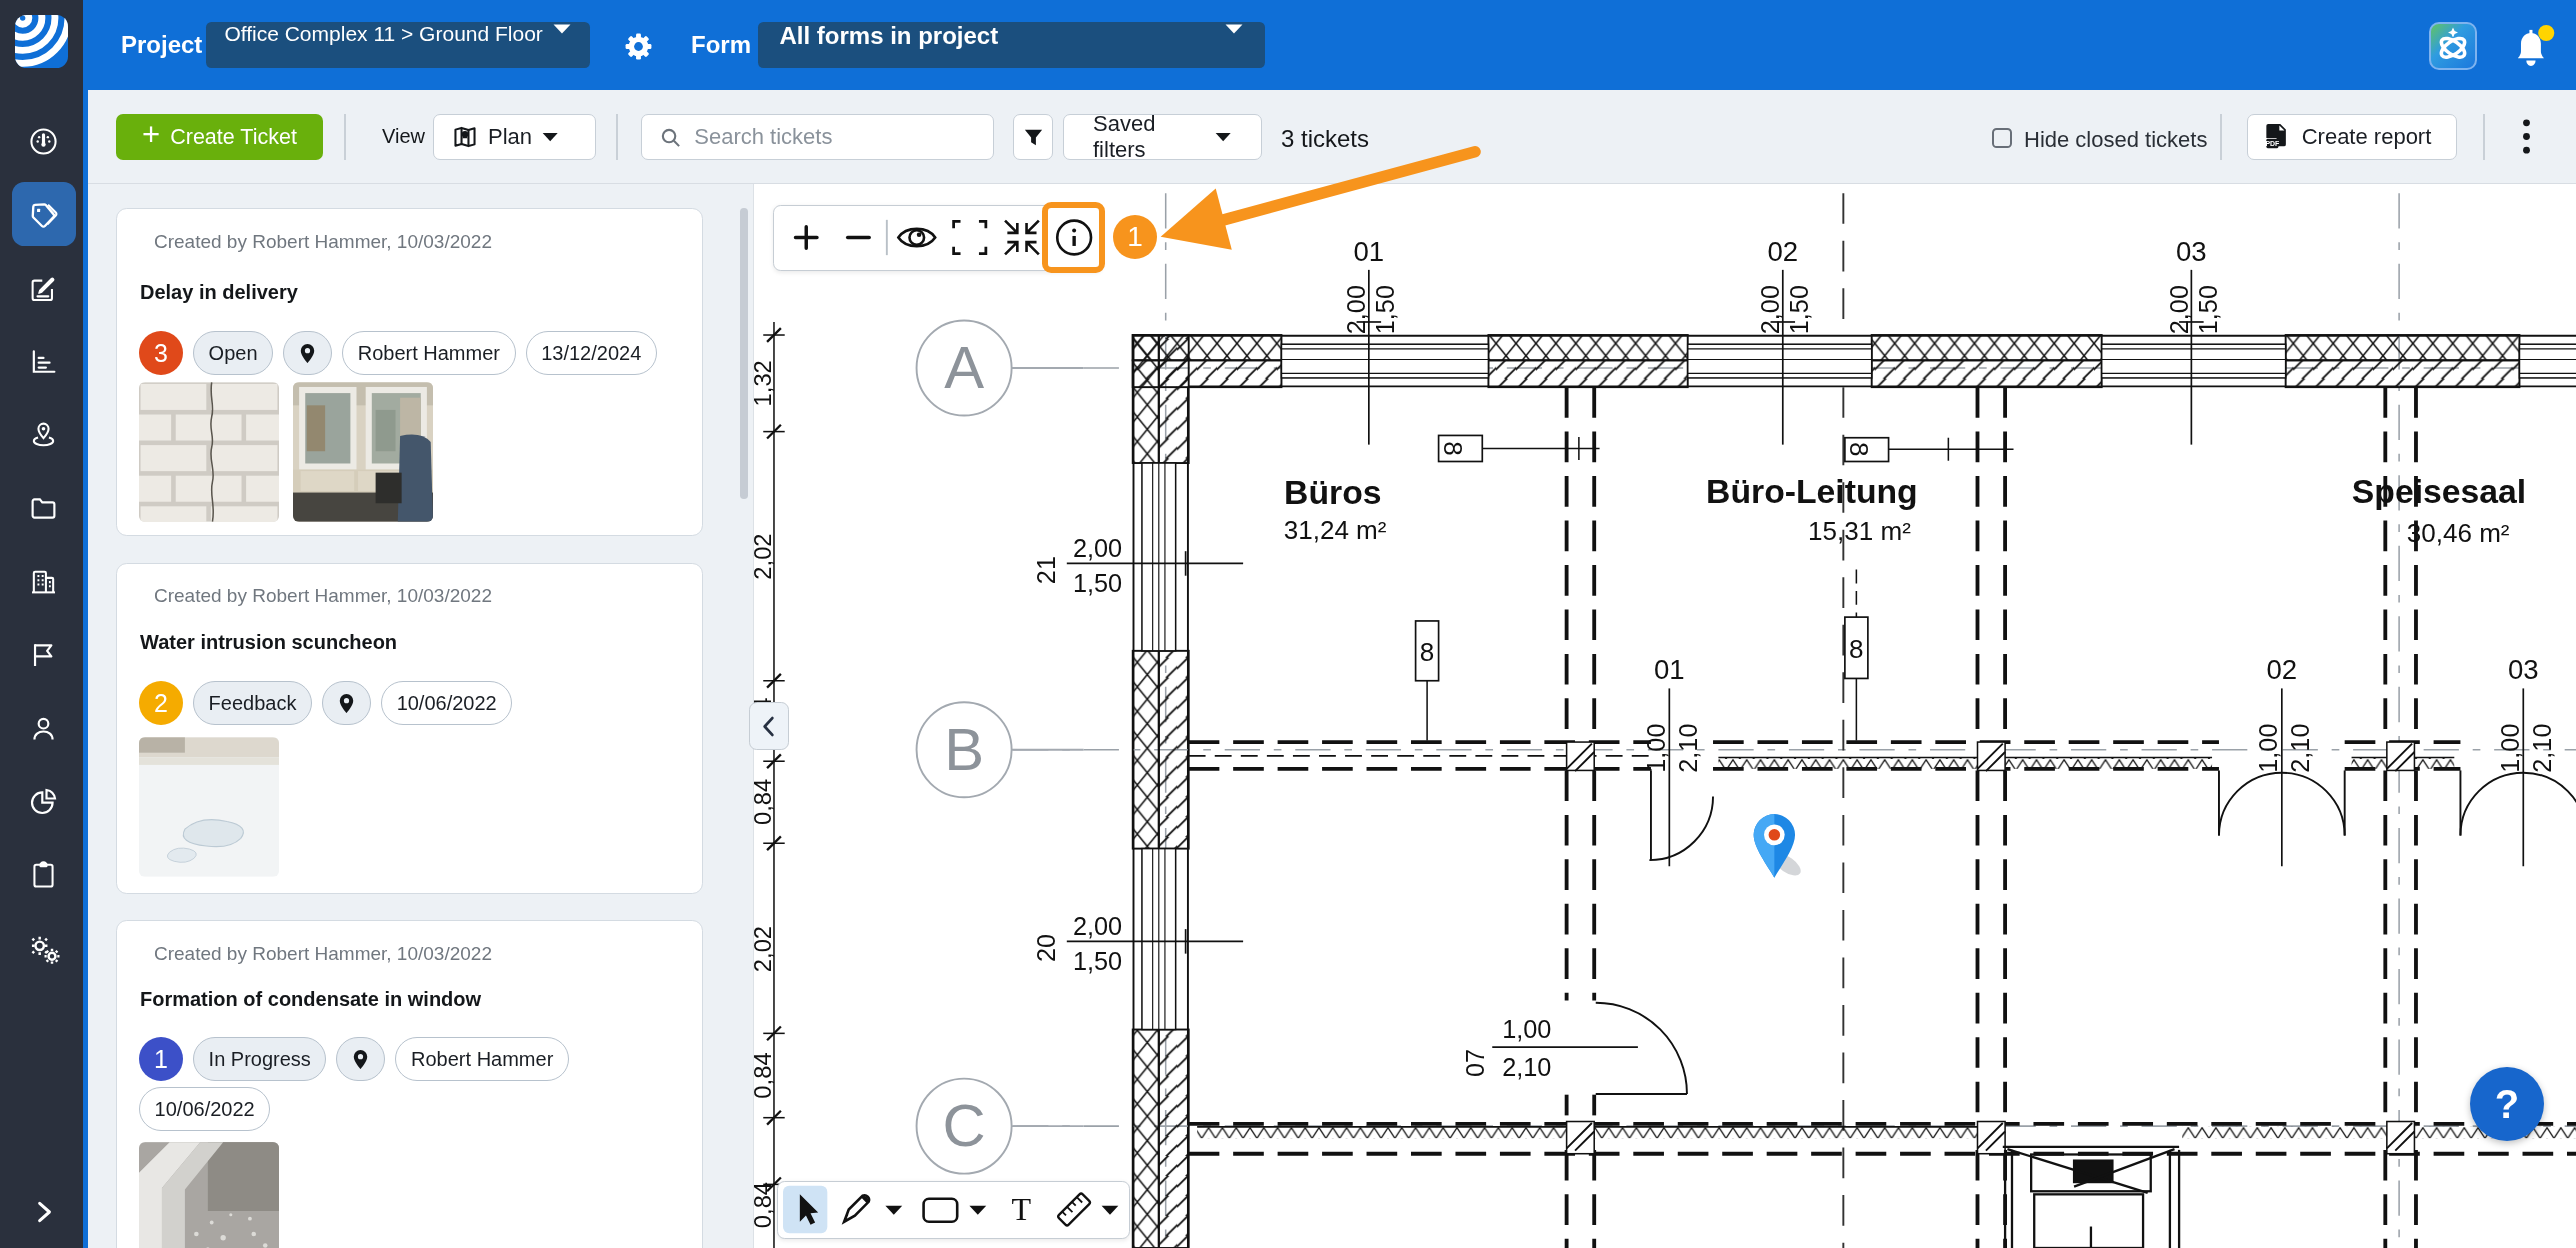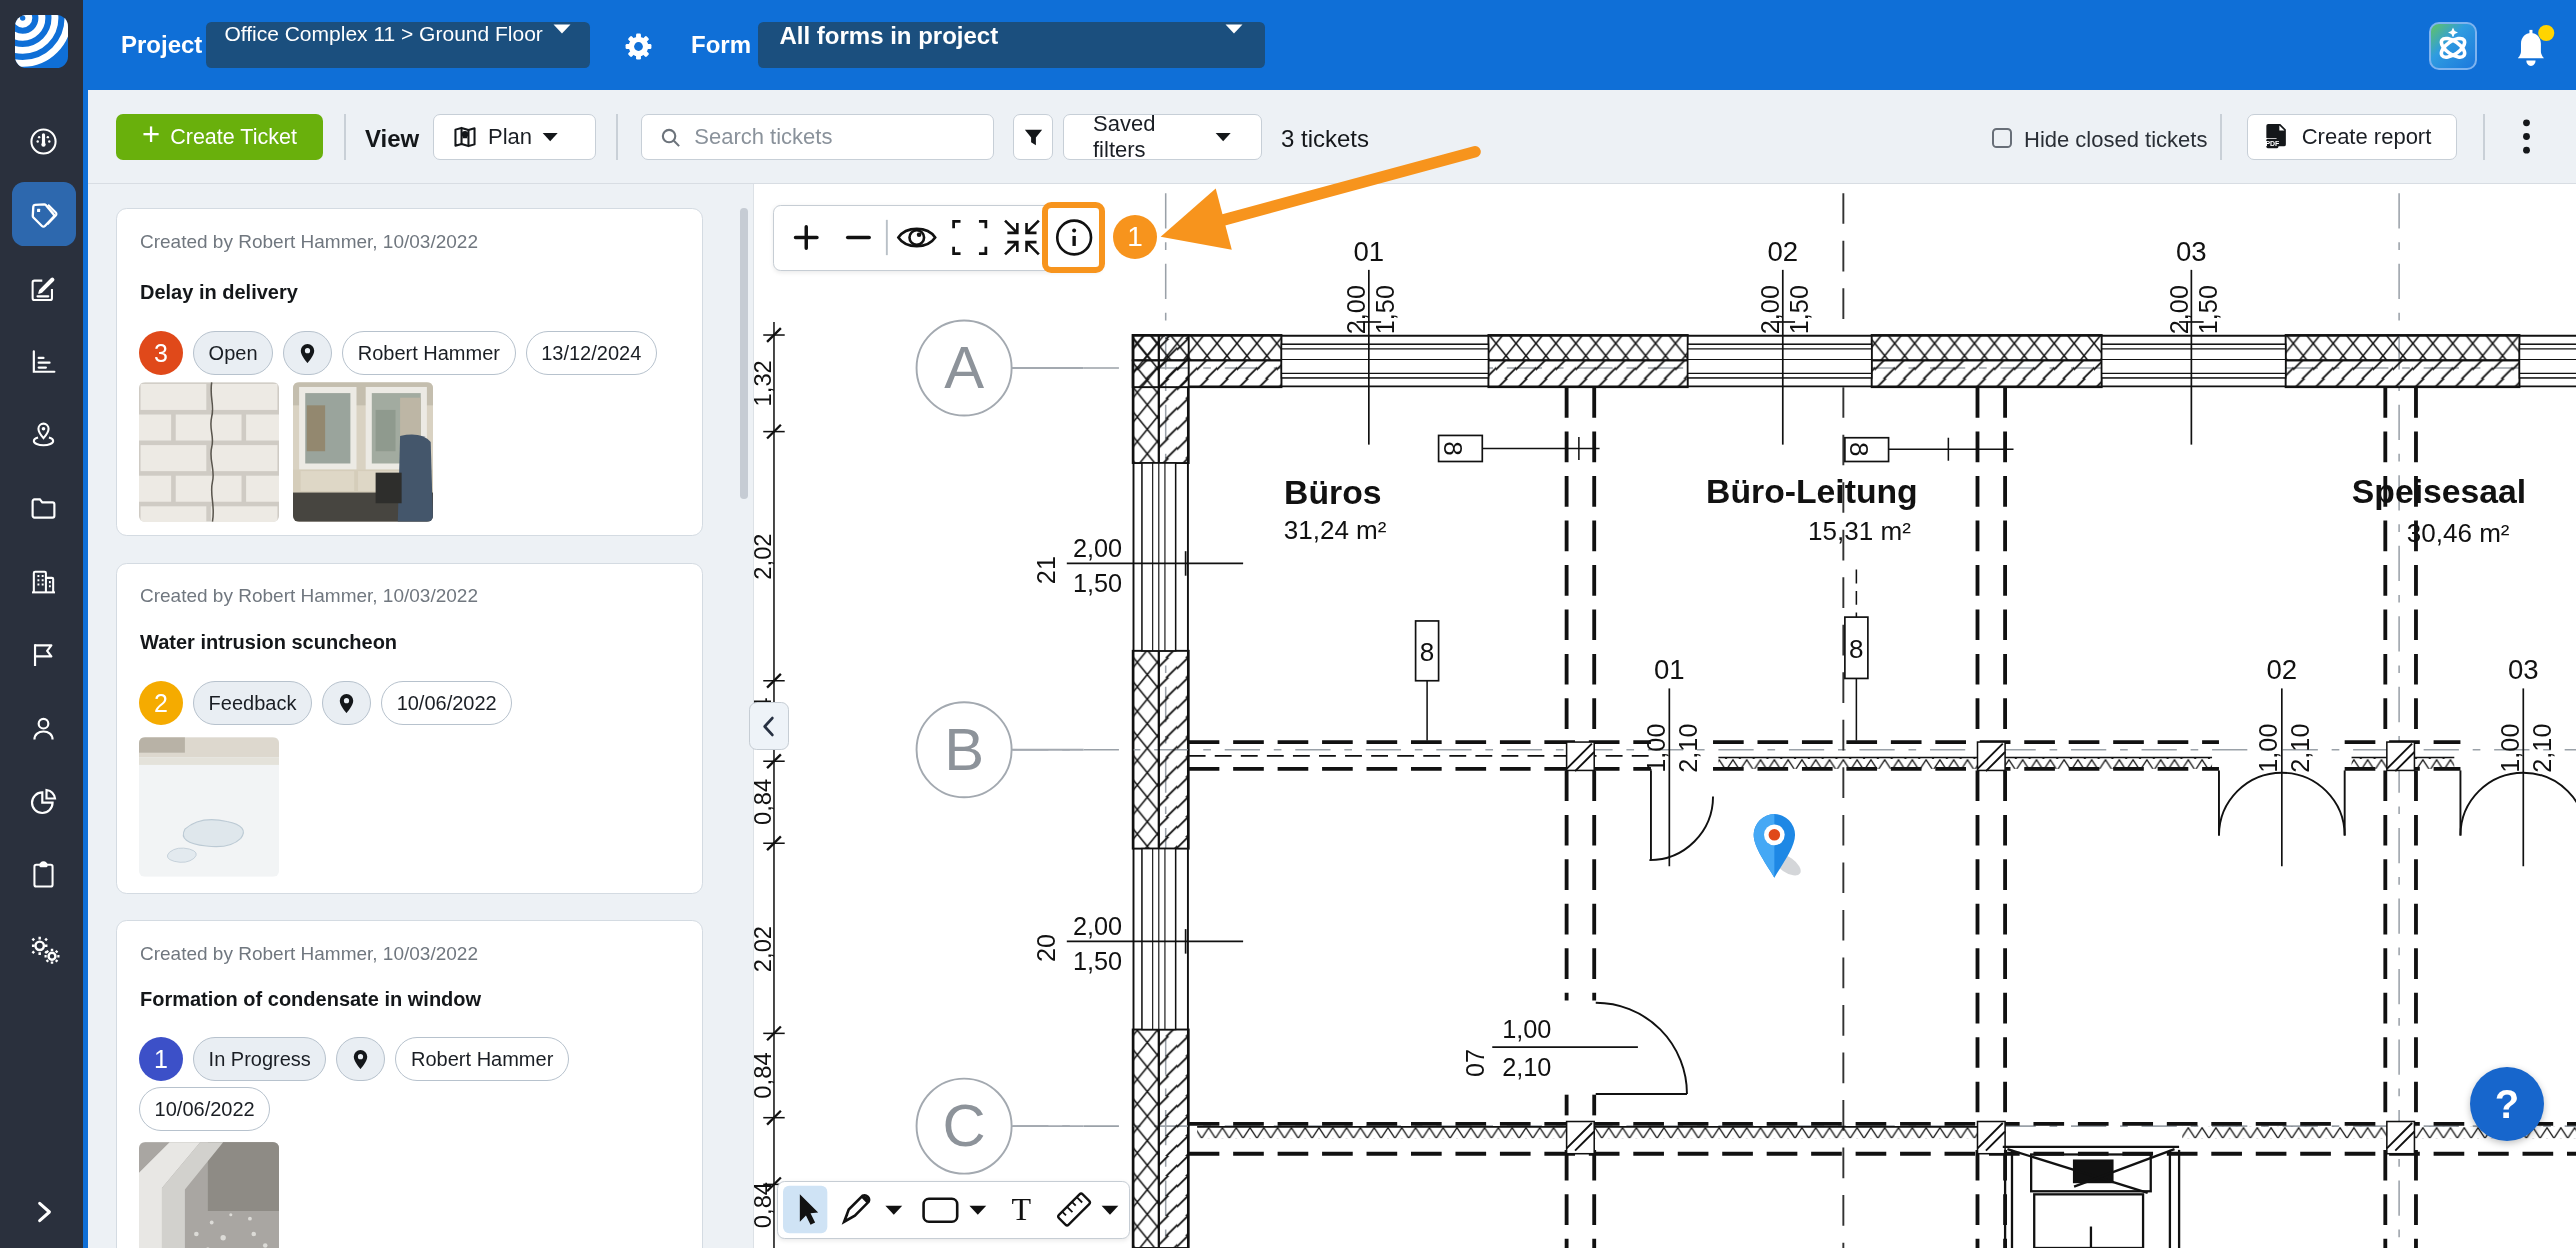--- a/index.html
+++ b/index.html
@@ -3,21 +3,21 @@
 <style>
 *{margin:0;padding:0;box-sizing:border-box}
 html,body{width:2576px;height:1248px;overflow:hidden;font-family:"Liberation Sans",sans-serif;background:#fff}
 .abs{position:absolute}
 #topbar{left:88px;top:0;width:2488px;height:90px;background:#0f6fd7}
 #sidebar{left:0;top:0;width:88px;height:1248px;background:#2a303d;border-right:5.4px solid #0f6fd7;z-index:5}
 #toolbar{left:88px;top:90px;width:2488px;height:94px;background:#edf1f5;border-bottom:1.5px solid #d8dde3}
 #panel{left:88px;top:184px;width:665px;height:1064px;background:#edf1f5}
 #plan{left:753px;top:184px;width:1823px;height:1064px;background:#fff;border-left:1.5px solid #dce1e6}
 .card{position:absolute;left:28px;width:587px;background:#fff;border:1.5px solid #d4dbe2;border-radius:10.7px}
-.meta{position:absolute;left:23px;color:#70777f;font-size:19px}
+.meta{position:absolute;left:37px;color:#70777f;font-size:19px}
 .title{position:absolute;left:23px;color:#14171a;font-size:20px;font-weight:bold}
 .brow{position:absolute;left:22px;height:44px;display:flex;gap:10px}
 .pill{height:44px;border:1.5px solid #b7c2cd;border-radius:22px;background:#fff;color:#1a1e24;font-size:20px;display:flex;align-items:center;padding:0 14.6px;white-space:nowrap}
 .pill.tint{background:#e9eef3}
 .numc{width:44px;height:44px;border-radius:50%;color:#fff;font-size:25px;display:flex;align-items:center;justify-content:center}
 .thumb{position:absolute;width:140px;height:140px;border-radius:6.1px;overflow:hidden}
 .dbox{position:absolute;top:21.5px;height:46px;background:#1b4f7e;border-radius:5.4px;color:#fff;display:flex;align-items:flex-start;white-space:nowrap}
 .tblab{position:absolute;top:31px;color:#fff;font-size:24px;font-weight:bold}
 .wbtn{position:absolute;top:114px;height:46px;background:#fff;border:1.5px solid #c7cfd7;border-radius:7px;display:flex;align-items:center;color:#1a1e24;font-size:22px}
 .vsep{position:absolute;top:114px;height:46px;width:1.5px;background:#c9d0d7}
@@ -60,21 +60,21 @@
   <svg class="abs" style="left:2419px;top:23px" width="54" height="49" viewBox="0 0 70 64">
       <path fill="#fff" d="M31 46 h-17 c0 0 4-4 4-9 v-10 c0-8 5.5-14 13-14 s13 6 13 14 v10 c0 5 4 9 4 9 h-17z"></path>
       <path fill="#fff" d="M25 49 h12 c0 4-2.6 7-6 7 s-6-3-6-7z"></path>
       <circle cx="51" cy="13" r="10.5" fill="#ffd400"></circle>
       <rect x="29" y="9" width="4" height="6" fill="#fff"></rect>
     </svg>
 </div>
 <div id="toolbar" class="abs">
   <div class="abs" style="left:28px;top:24px;width:207px;height:46px;background:#69b00c;border-radius:7px;color:#fff;font-size:21.5px;display:flex;align-items:center;justify-content:center;gap:10px"><span style="font-size:31px;font-weight:300;line-height:0;margin-top:-3.1px">+</span>Create Ticket</div>
   <div class="vsep" style="left:256px;top:24px"></div>
-  <div class="abs" style="left:277px;top:35px;font-size:24px;font-weight:bold;color:#14171a">View</div>
+  <div class="abs" style="left:294px;top:35px;font-size:20px;font-weight:normal;color:#14171a">View</div>
   <div class="wbtn" style="left:345px;top:24px;width:163px;padding:0 17px;gap:9px">
     <svg width="28" height="26" viewBox="0 0 24 24" fill="none" stroke="#14171a" stroke-width="1.9" stroke-linejoin="round">
         <path d="M3.2 5.2 L8.8 3.6 L15.2 5.6 L20.8 4 V18.8 L15.2 20.4 L8.8 18.4 L3.2 20 Z"></path>
         <path d="M8.8 3.6 V18.4 M15.2 5.6 V20.4"></path>
         <circle cx="12" cy="9.5" r="3.1" fill="#14171a" stroke="none"></circle>
         <path d="M12 9 L14.6 13.2 H9.4 Z" fill="#14171a" stroke="none"></path>
       </svg>
     Plan
     <svg width="18.4" height="12.3" viewBox="0 0 26 18">
         <path d="M2 3 L13 15 L24 3 Z" fill="#14171a"></path>

